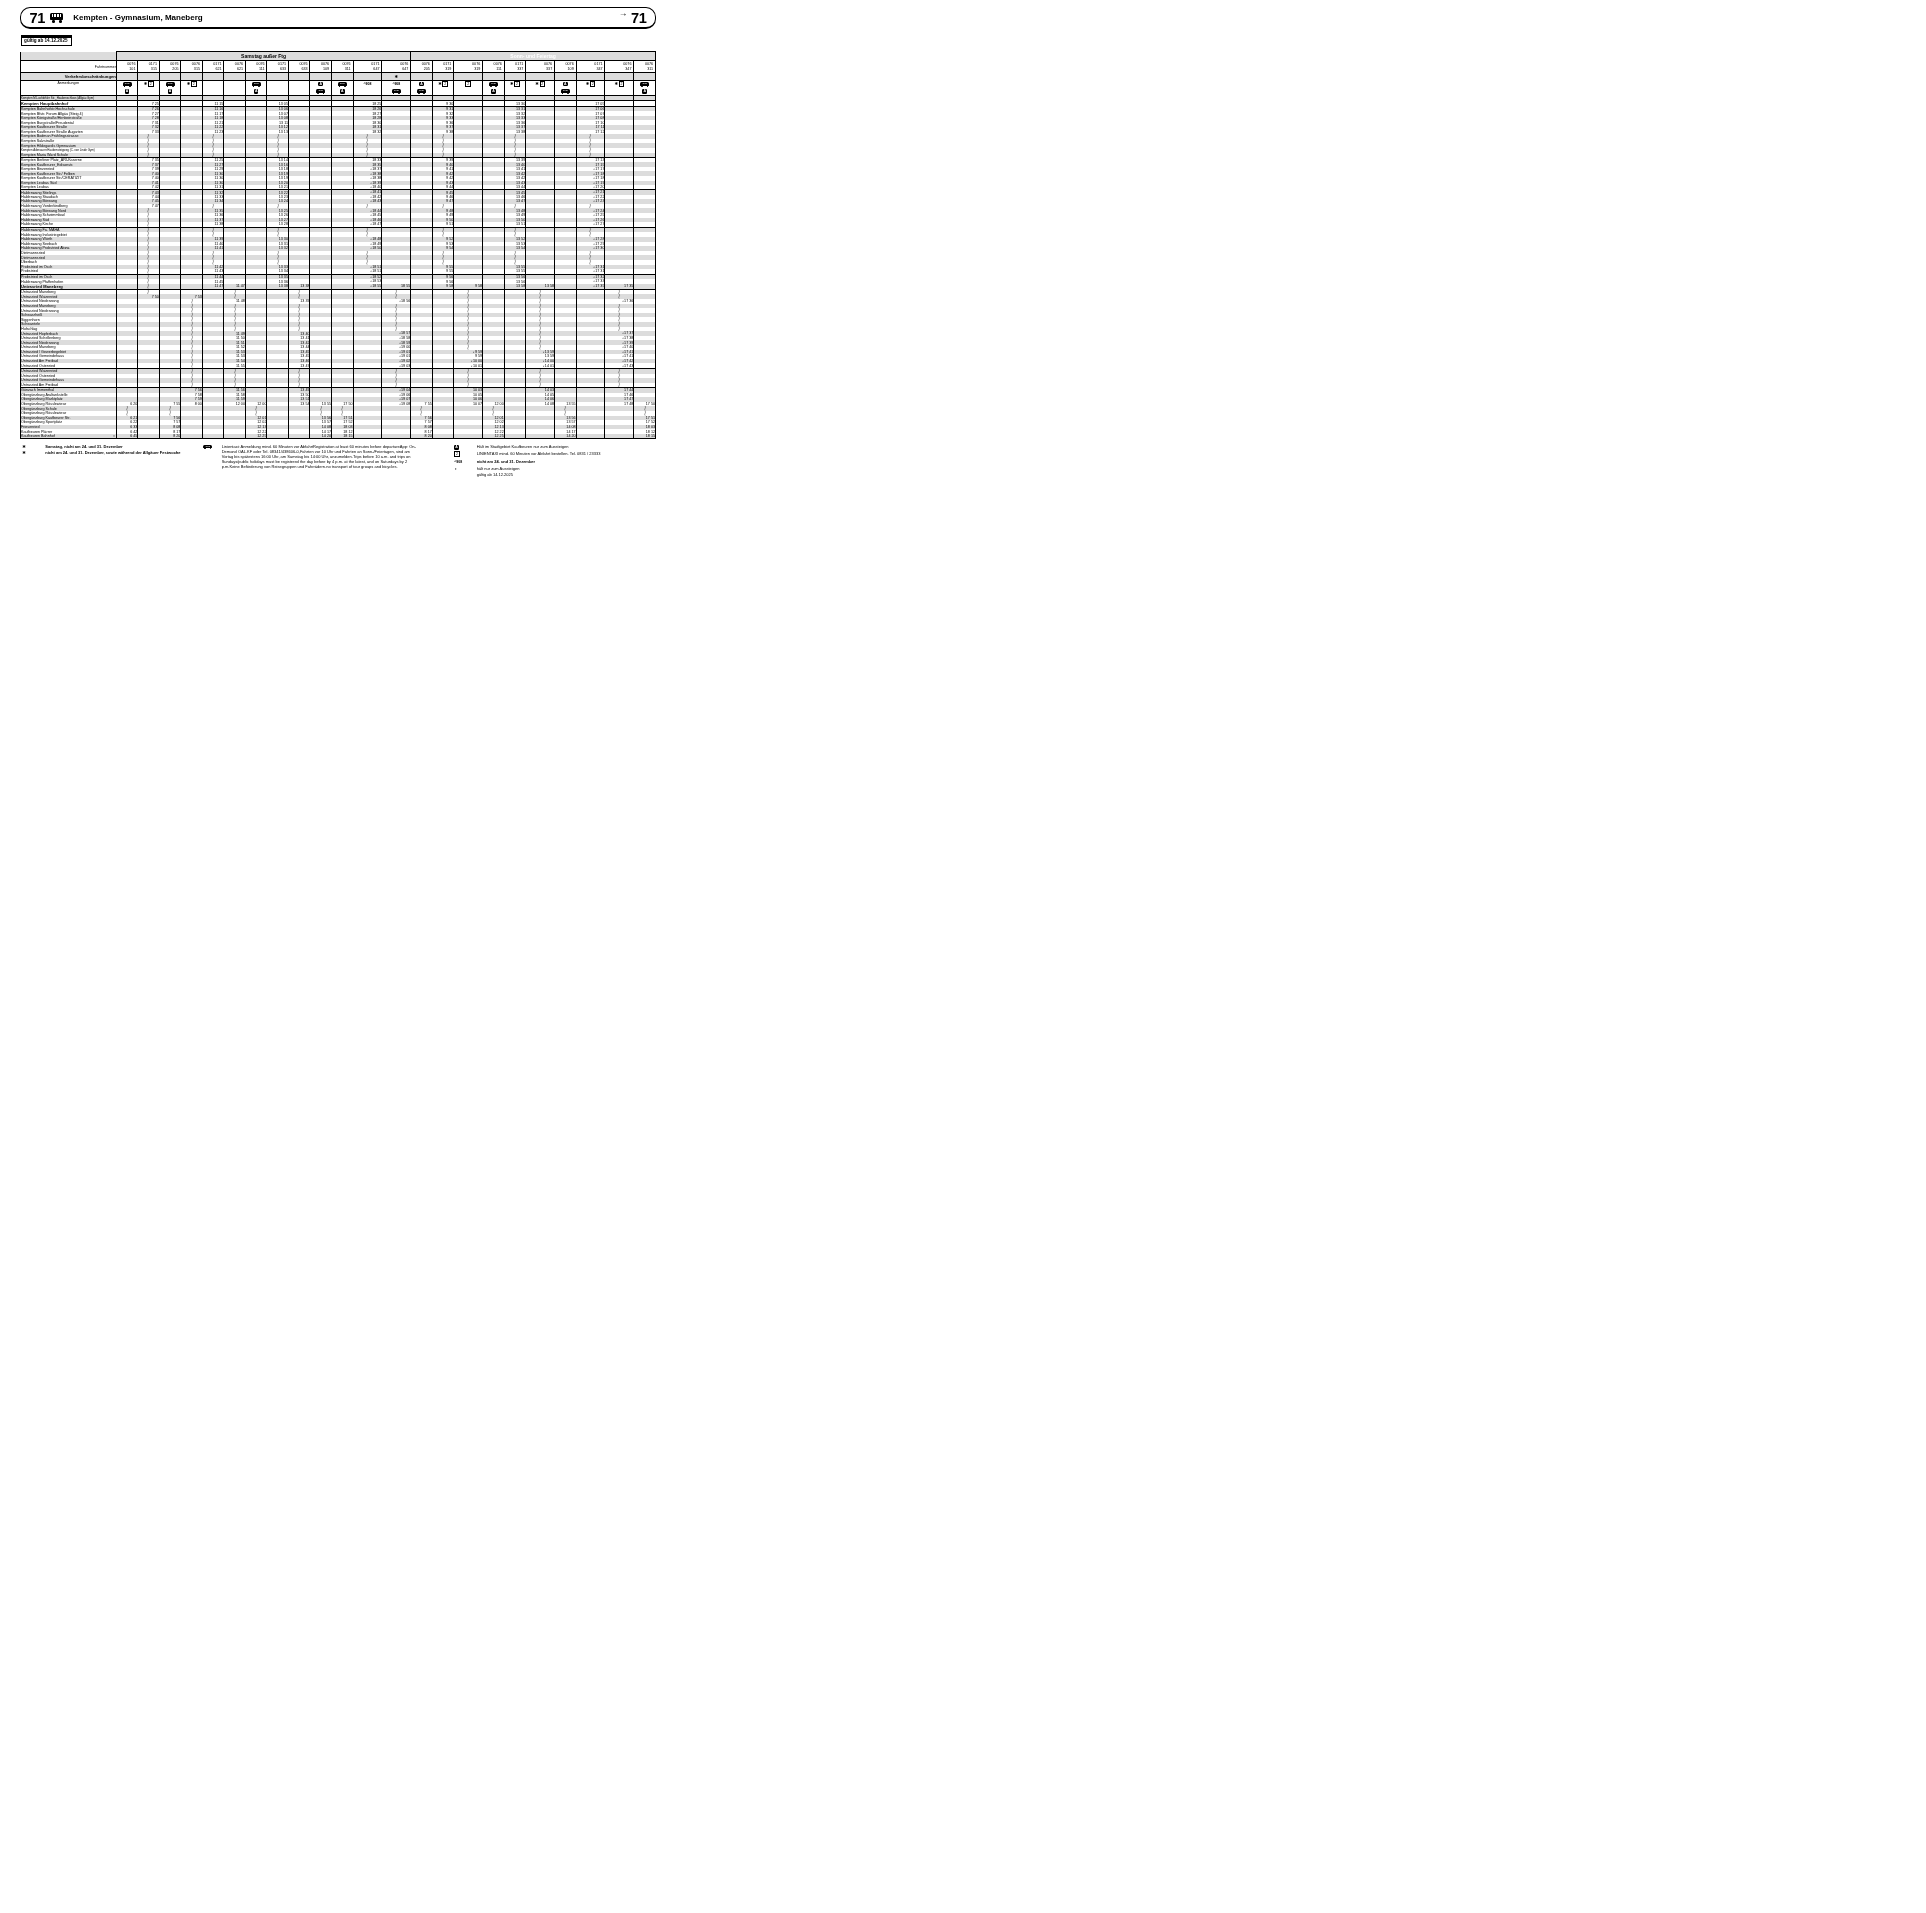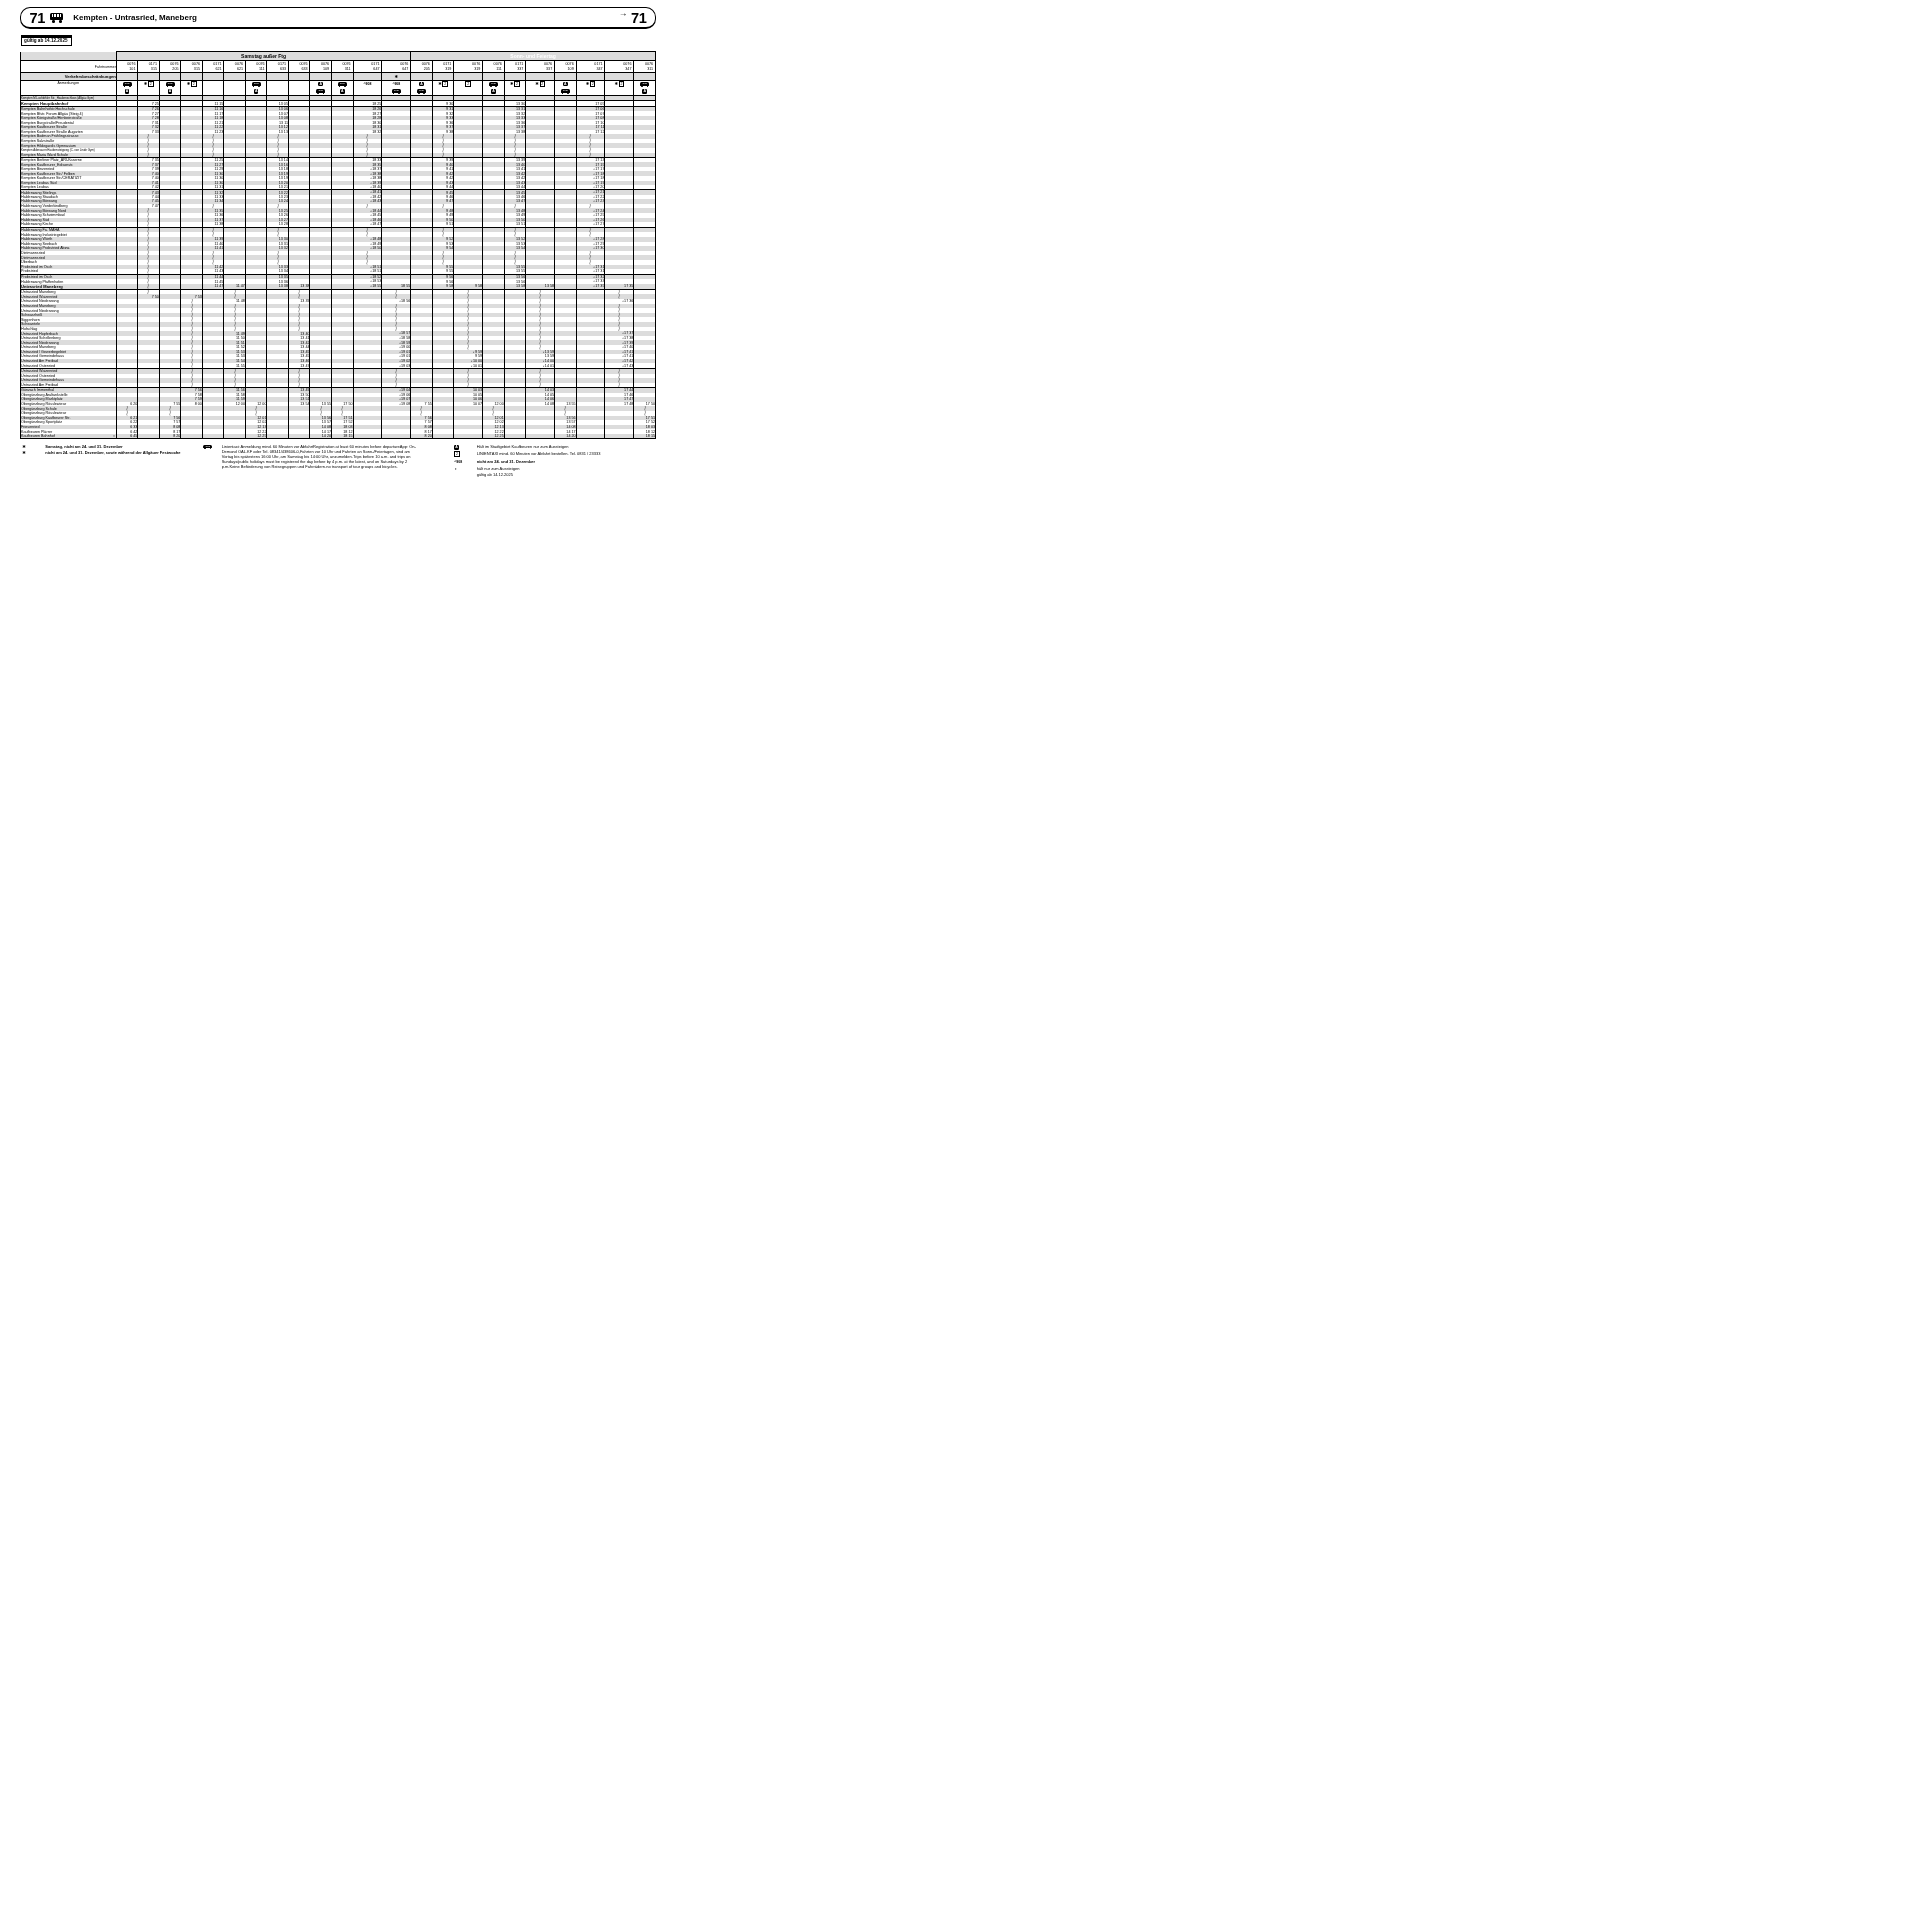--- a/index.html
+++ b/index.html
@@ -89,21 +89,21 @@
     <span class="bus">
       <span class="bus-body">
           <span class="bus-win bus-w1"></span>
           <span class="bus-win bus-w2"></span>
           <span class="bus-win bus-w3"></span>
           <span class="bus-win bus-w4"></span>
         </span>
       <span class="bus-wheel bus-wh1"></span>
         <span class="bus-wheel bus-wh2"></span>
     </span>
-    <span class="hdr-title">Kempten - Untrasried, Maneberg</span>
+    <span class="hdr-title">Kempten - Gymnasium, Maneberg</span>
     <span class="hdr-right">
       <span class="hdr-arrow">→</span>
       <span class="hdr-num">71</span>
     </span>
   </div>
 
   <div class="valid-box">gültig ab 14.12.2025</div>
 
   <div id="table-host">
       <table class="tt">

